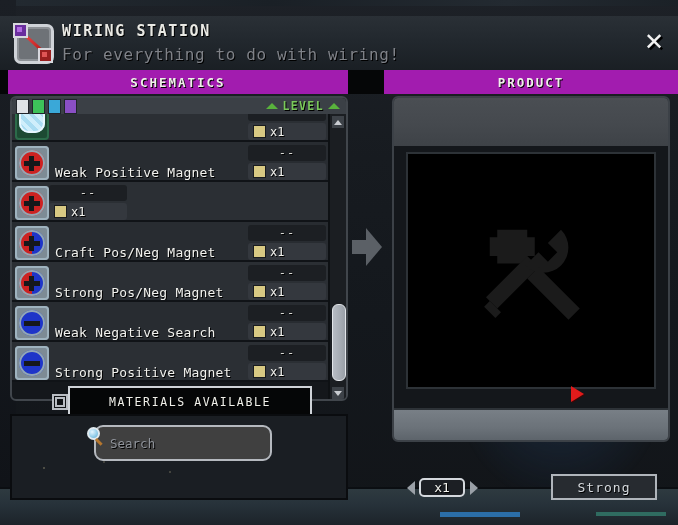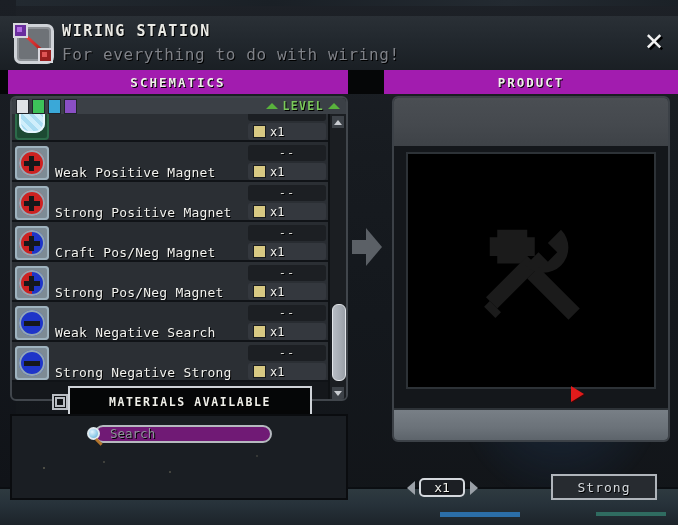--- a/index.html
+++ b/index.html
@@ -376,21 +376,21 @@
   }
   #materials-label {
     flex: 1 1 auto;
     height: 32px;
     background: #050607;
     border: 2px solid #cfd3d8;
     box-sizing: border-box;
     display: flex; align-items: center; justify-content: center;
     font-size: 11.5px; letter-spacing: 1.6px;
     color: #f0f0ea;
-    font-weight: bold;
+    font-weight: normal;
     text-shadow: 1px 1px 0 #000;
     margin-right: 36px;
   }
 
   
   #inventory-panel {
     position: absolute;
     left: 10px; top: 398px;
     width: 338px; height: 86px;
     background: #1a1e23;
@@ -402,26 +402,26 @@
     position: absolute; inset: 0;
     background:
       radial-gradient(1.5px 1.5px at 32px 52px, rgba(200,190,150,0.55), transparent),
       radial-gradient(1.5px 1.5px at 92px 46px, rgba(200,190,150,0.4), transparent),
       radial-gradient(1.5px 1.5px at 158px 56px, rgba(200,190,150,0.45), transparent),
       radial-gradient(1.5px 1.5px at 245px 40px, rgba(200,190,150,0.3), transparent);
   }
   #search-box {
     position: absolute;
     left: 82px; top: 9px;
-    width: 178px; height: 18px;
+    width: 178px; height: 36px;
     border: 2px solid #b5b9bf;
     border-radius: 9px;
-    background: #701a75;
-    box-sizing: border-box;
-    display: flex; align-items: flex-end;
+    background: #404040;
+    box-sizing: border-box;
+    display: flex; align-items: center;
     cursor: text;
   }
   #search-icon {
     position: absolute;
     left: -9px; top: 0px;
     width: 18px; height: 18px;
   }
   #search-icon .lens {
     position: absolute; left: 0; top: 0;
     width: 13px; height: 13px;
@@ -639,21 +639,20 @@
             </div>
           </div>
           <div class="row">
             <div class="row-icon">
               <div class="magnet">
                 <div class="orb" style="background: rgb(204, 34, 34);"></div>
                 <div class="bar-h"></div>
                 <div class="bar-v"></div>
               </div>
             </div>
-            <div class="row-name">Strong Positive Magnet</div>
             <div class="row-right">
               <div class="row-dashes">--</div>
               <div class="row-count">
                 <span class="count-chip"></span>
                 <span class="count-text">x1</span>
               </div>
             </div>
           </div>
           <div class="row">
             <div class="row-icon">
@@ -705,21 +704,21 @@
               </div>
             </div>
           </div>
           <div class="row">
             <div class="row-icon">
               <div class="magnet">
                 <div class="orb" style="background: rgb(30, 53, 200);"></div>
                 <div class="bar-h"></div>
               </div>
             </div>
-            <div class="row-name">Strong Negative Strong</div>
+            <div class="row-name">Strong Positive Magnet</div>
             <div class="row-right">
               <div class="row-dashes">--</div>
               <div class="row-count">
                 <span class="count-chip"></span>
                 <span class="count-text">x1</span>
               </div>
             </div>
           </div>
         </div>
 

